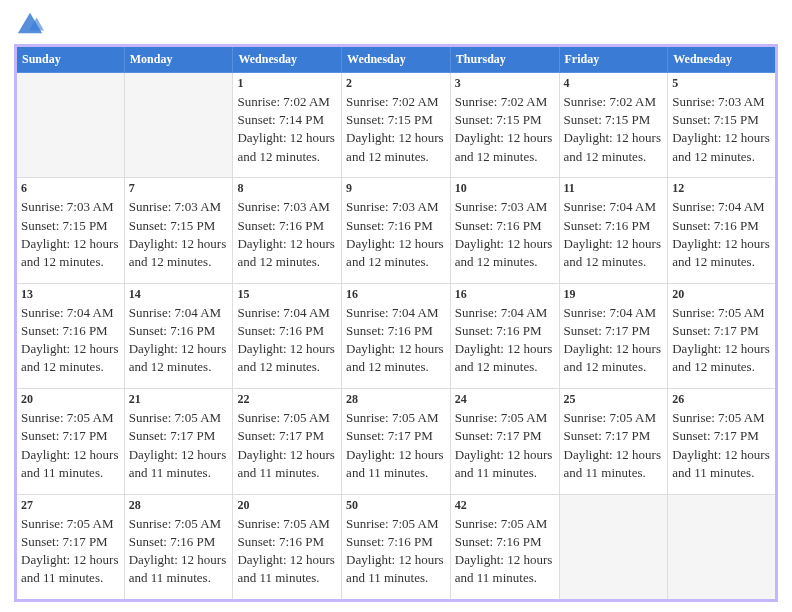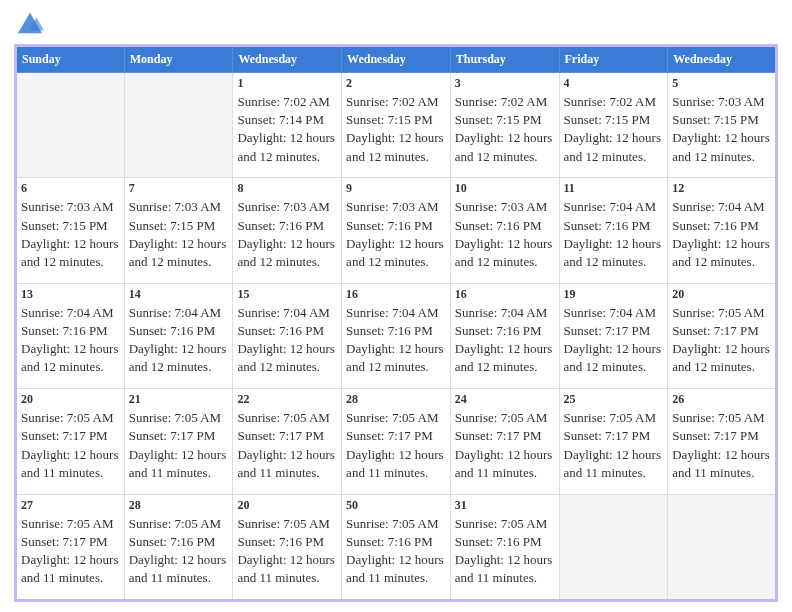--- a/index.html
+++ b/index.html
@@ -350,21 +350,21 @@
 and 11 minutes.</div>
           </td>
           <td>
             <div class="day-number">50</div>
             <div class="day-info" style="white-space: pre-line;">Sunrise: 7:05 AM
 Sunset: 7:16 PM
 Daylight: 12 hours
 and 11 minutes.</div>
           </td>
           <td>
-            <div class="day-number">31</div>
+            <div class="day-number">42</div>
             <div class="day-info" style="white-space: pre-line;">Sunrise: 7:05 AM
 Sunset: 7:16 PM
 Daylight: 12 hours
 and 11 minutes.</div>
           </td>
           <td class="empty"></td>
           <td class="empty"></td>
         </tr>
       </tbody>
   </table>

